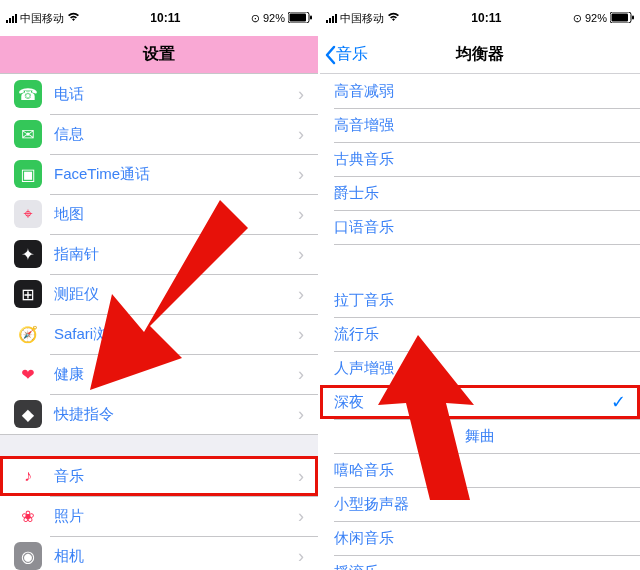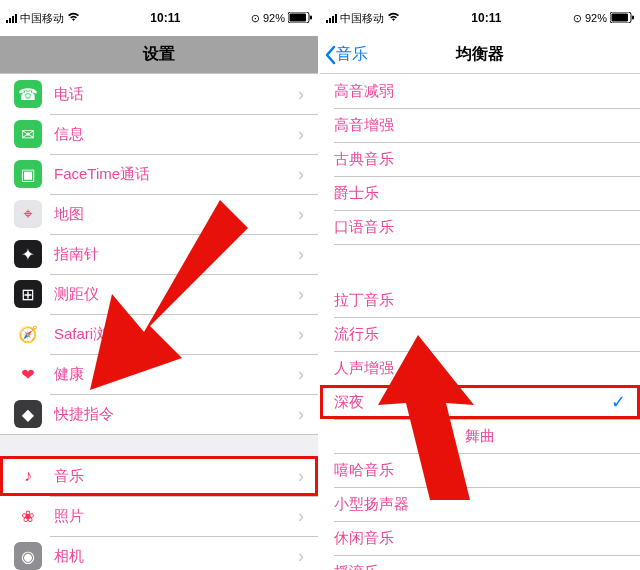--- a/index.html
+++ b/index.html
@@ -44,21 +44,21 @@
   .sig-bars span:nth-child(4){height:9px}
 
   
   .nav {
     height: 38px;
     display: flex;
     align-items: center;
     justify-content: center;
     position: relative;
     border-bottom: 0.5px solid #c6c6c9;
-    background:#a3a3a3;
+    background:#f9a8d4;
   }
   .phone.right .nav{background:#fff;border-bottom:0.5px solid #d1d1d5}
   .nav-title { font-size: 16px; font-weight: 600; }
   .nav-back {
     position: absolute; left: 4px; top: 0; bottom: 0;
     display: flex; align-items: center;
     color: #007aff; font-size: 16px;
   }
 
   
@@ -76,21 +76,21 @@
     content:""; position:absolute; left:50px; right:0; bottom:0;
     height:0.5px; background:#c6c6c9;
   }
   .phone.right .cell::after{left:14px}
   .cell.last::after{left:0}
   .cell .icon-slot{
     width:28px;height:28px;border-radius:6px;margin-right:12px;
     display:flex;align-items:center;justify-content:center;flex:0 0 auto;
     font-size:16px;color:#fff;
   }
-  .cell .label{flex:1;font-size:15px;color:#ec4899}
+  .cell .label{flex:1;font-size:15px;color:#3b82f6}
   .cell .chev{color:#c7c7cc;font-size:18px;font-weight:300}
   .cell .check{color:#007aff;font-size:18px}
   .highlight{outline:3px solid #e71109;outline-offset:-3px}
 
   
   .arrow{position:absolute;pointer-events:none;z-index:10}
 </style>
 </head>
 <body>
 

